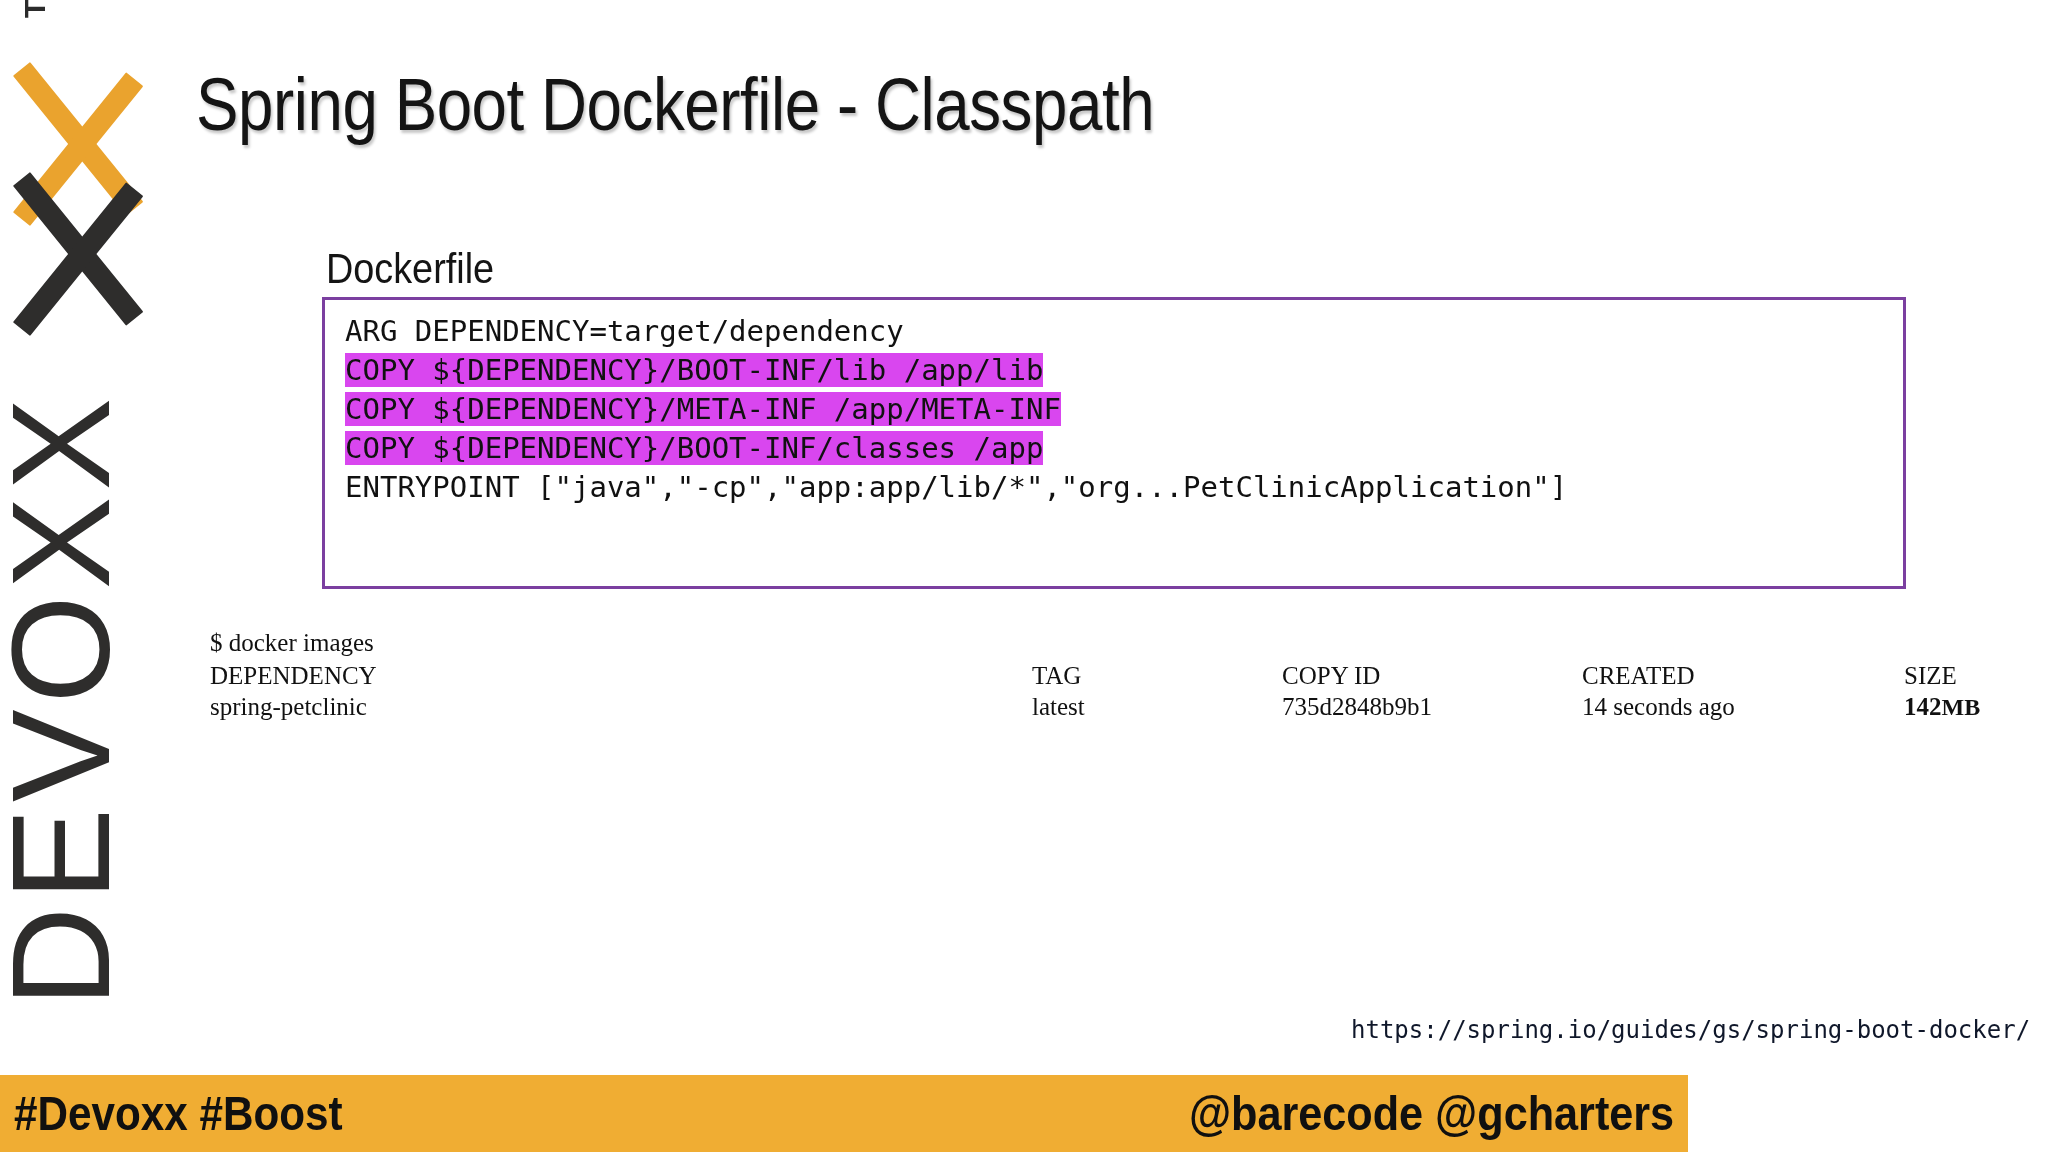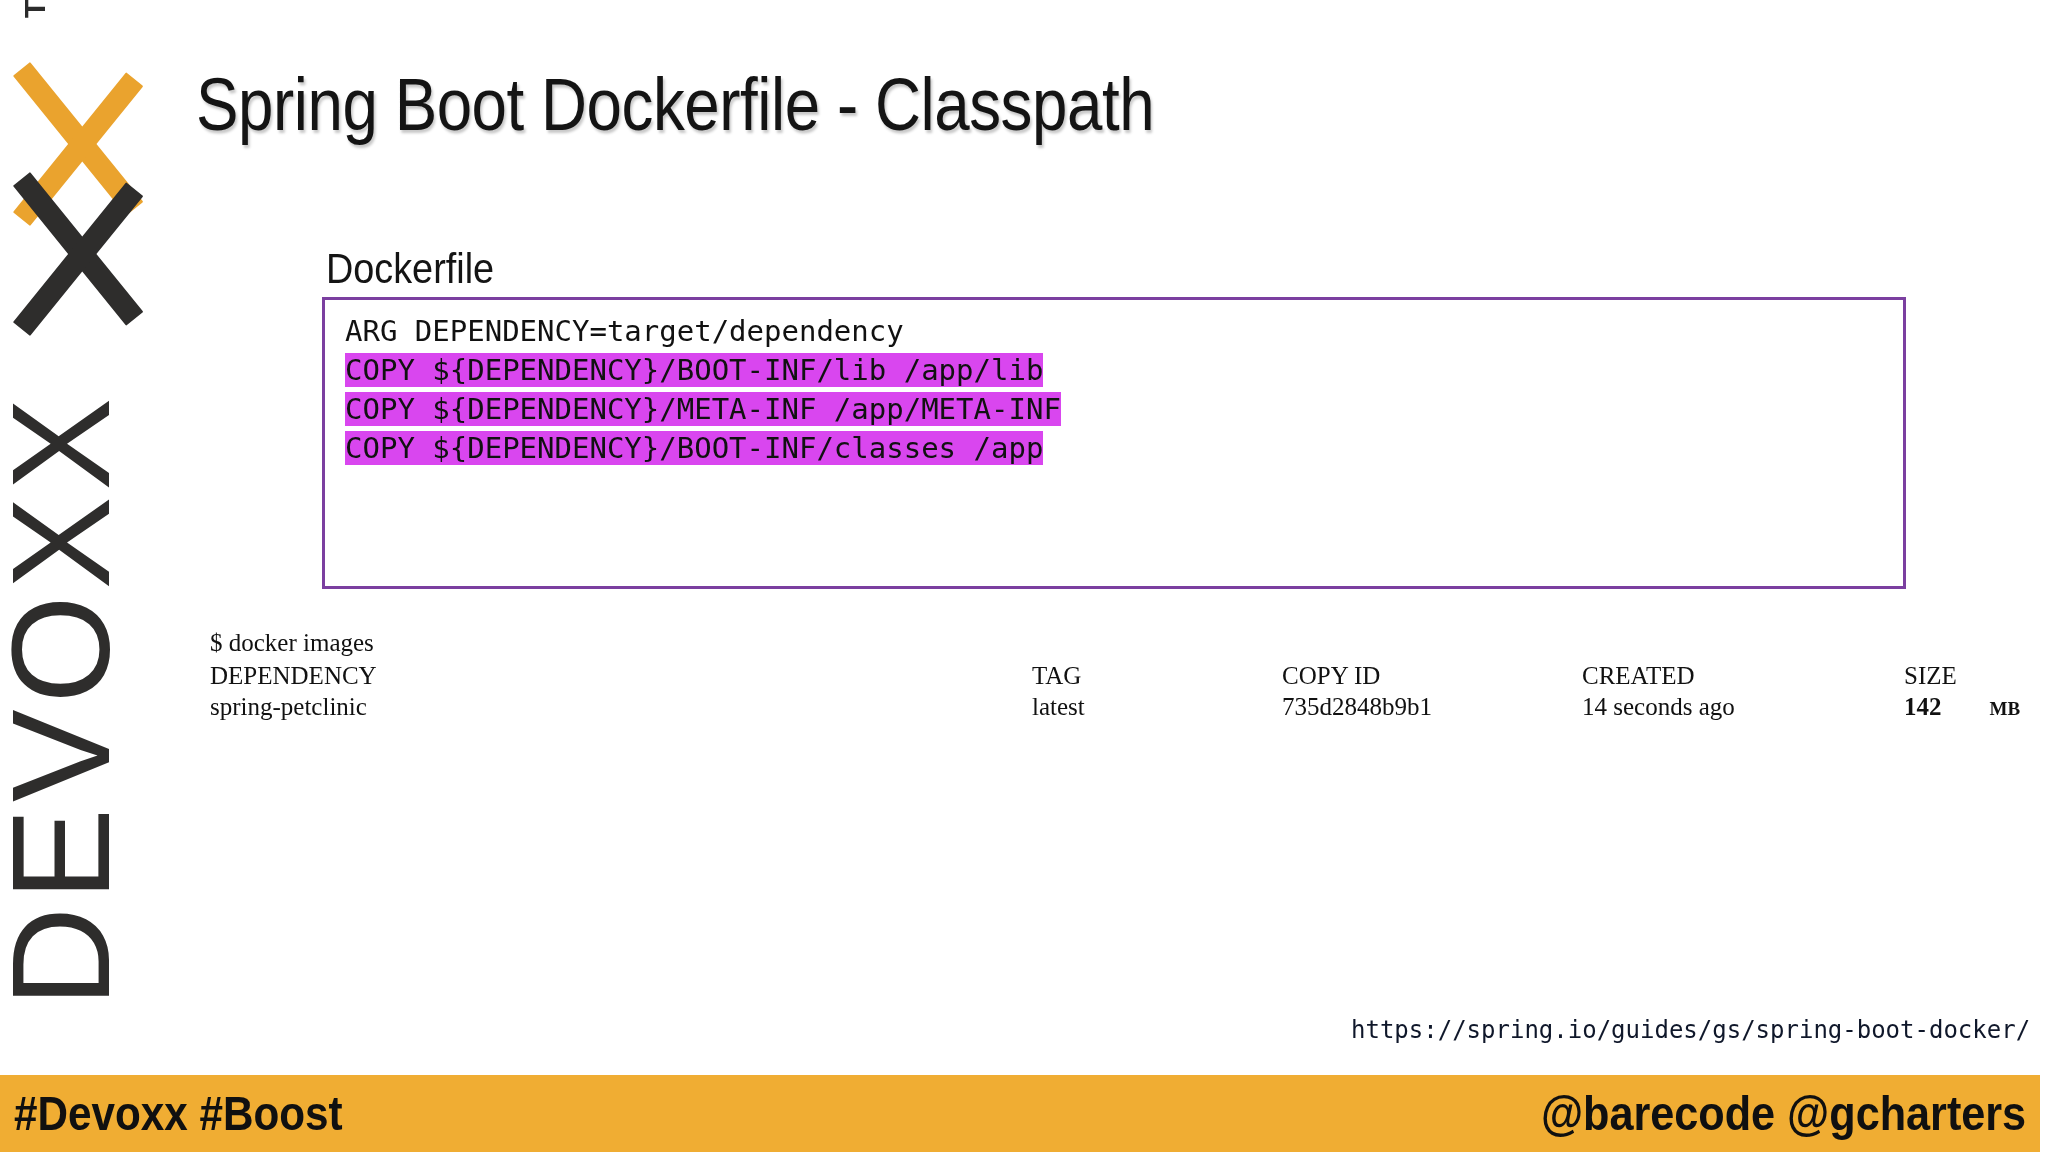--- a/index.html
+++ b/index.html
@@ -85,32 +85,32 @@
     white-space:pre; position:relative; height:31px;
   }
   .term-cmd { margin-bottom:2px; }
   .col { position:absolute; top:0; }
   .c-repo { left:0; }
   .c-tag  { left:822px; }
   .c-id   { left:1072px; }
   .c-created { left:1372px; }
   .c-size { left:1694px; }
   .size-val { font-weight:700; }
-  .size-unit { font-weight:700; font-size:19px;margin-left:48px; }
+  .size-unit { font-weight:700; font-size:24px; }
 
   
   #source-url {
     position:absolute; left:1351px; top:1016px;
     font-family:"DejaVu Sans Mono", monospace;
     font-size:24px; color:#0f172a; white-space:nowrap;
   }
 
   
   #footer {
-    position:absolute; left:0; bottom:0; width:2040px; height:77px;
+    position:absolute; left:0; bottom:0; width:1688px; height:77px;
     background:#f0ad33;
     display:flex; align-items:center; justify-content:space-between;
   }
   #footer-hashtags {
     font-size:48px; font-weight:700; color:#101010;
     margin-left:14px;
     transform:scaleX(0.88); transform-origin:left center;
     white-space:nowrap;
   }
   #footer-handles {
@@ -140,20 +140,21 @@
 
 <h1 id="slide-title">Spring Boot Dockerfile - Classpath</h1>
 
 <div id="dockerfile-caption">Dockerfile</div>
 
 <div id="code-box">
   <div class="code-line"><span>ARG DEPENDENCY=target/dependency</span></div>
   <div class="code-line"><span class="hl">COPY ${DEPENDENCY}/BOOT-INF/lib /app/lib</span></div>
   <div class="code-line"><span class="hl">COPY ${DEPENDENCY}/META-INF /app/META-INF</span></div>
   <div class="code-line"><span class="hl">COPY ${DEPENDENCY}/BOOT-INF/classes /app</span></div>
+  <div class="code-line"><span>ENTRYPOINT ["java","-cp","app:app/lib/*","org...PetClinicApplication"]</span></div>
 </div>
 
 <div id="terminal">
   <div class="term-line term-cmd">$ docker images</div>
 
   <div class="term-line">
     <span class="col c-repo">DEPENDENCY</span>
     <span class="col c-tag">TAG</span>
     <span class="col c-id">COPY ID</span>
     <span class="col c-created">CREATED</span>

